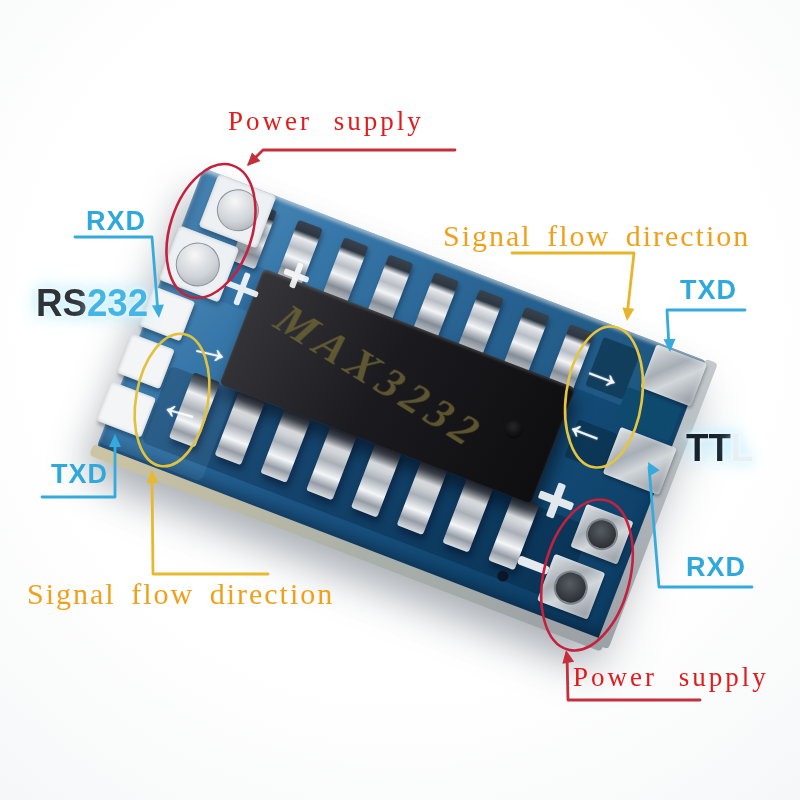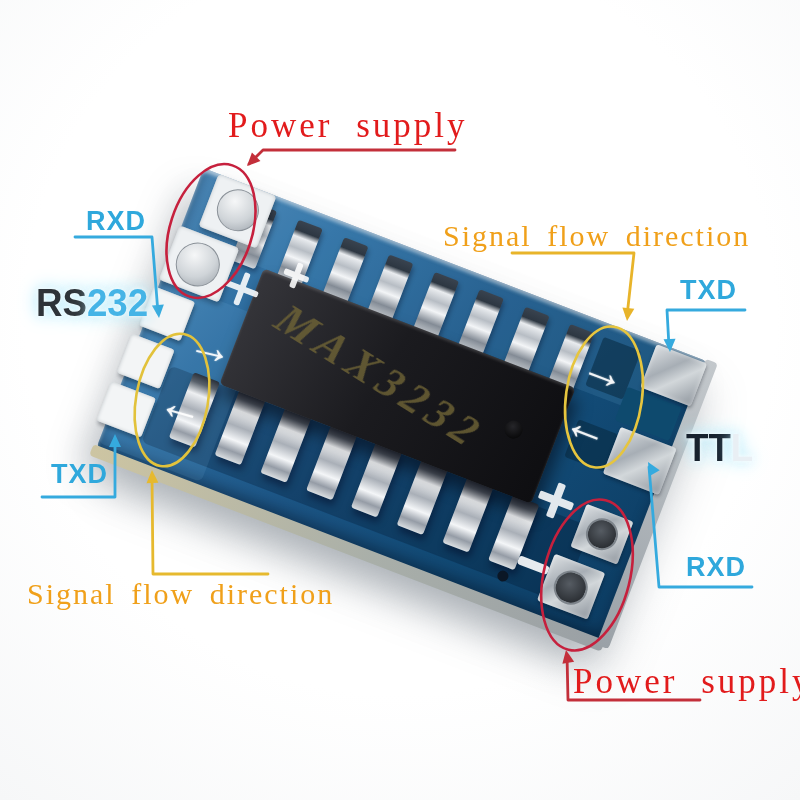--- a/index.html
+++ b/index.html
@@ -56,21 +56,21 @@
   .cross::before{content:"";position:absolute;left:40%;top:0;width:20%;height:100%;background:#fff;border-radius:2px;}
   .cross::after{content:"";position:absolute;top:40%;left:0;height:20%;width:100%;background:#fff;border-radius:2px;}
   .sarrow{position:absolute;z-index:4;color:rgba(255,255,255,.9);font-weight:bold;font-size:46px;line-height:1;
     text-shadow:0 0 2px rgba(255,255,255,.6);}
   .minus{position:absolute;width:32px;height:9px;background:rgba(255,255,255,.9);border-radius:3px;z-index:4;}
   .drill{position:absolute;width:11px;height:11px;border-radius:50%;background:#0b1726;z-index:4;}
 
   
   .overlay{position:absolute;left:0;top:0;z-index:8;}
   .lbl{position:absolute;z-index:9;white-space:nowrap;}
-  .lbl.red{font-family:"Liberation Serif",serif;color:#e21b1c;font-size:35px;letter-spacing:3px;word-spacing:12px;}
+  .lbl.red{font-family:"Liberation Serif",serif;color:#e21b1c;font-size:27px;letter-spacing:3px;word-spacing:12px;}
   .lbl.orange{font-family:"Liberation Serif",serif;color:#f0a01a;font-size:30px;letter-spacing:2px;word-spacing:6px;}
   .lbl.cyan{color:#2fa8dc;font-size:27px;font-weight:bold;letter-spacing:1px;}
   .lbl.big{font-size:39px;font-weight:800;transform:scaleX(.94);transform-origin:left;
     text-shadow:0 0 6px #ffffff,0 0 12px #bfeefb,0 0 20px #9fe2f7;}
   .p-dark{color:#2e3338;} .p-cyan{color:#45b4e6;} .p-navy{color:#17222e;} .p-light{color:#e9eff4;}
 </style>
 </head>
 <body>
 
 <div class="scene">

